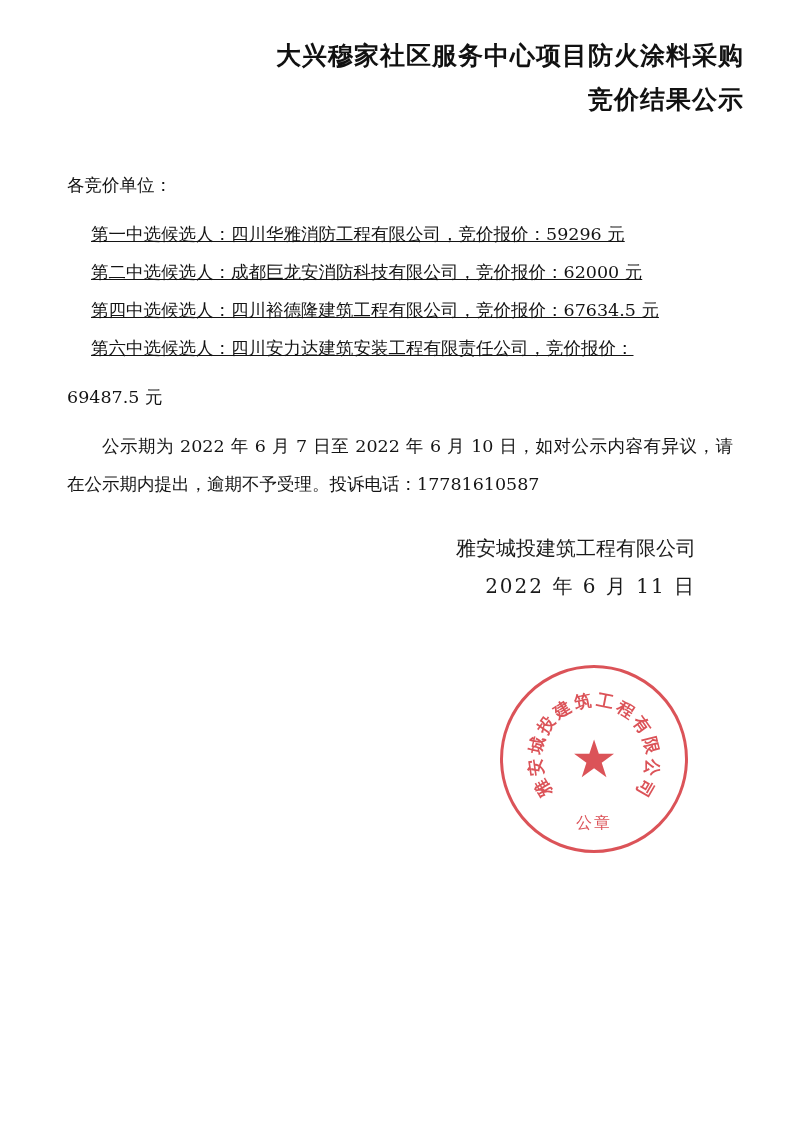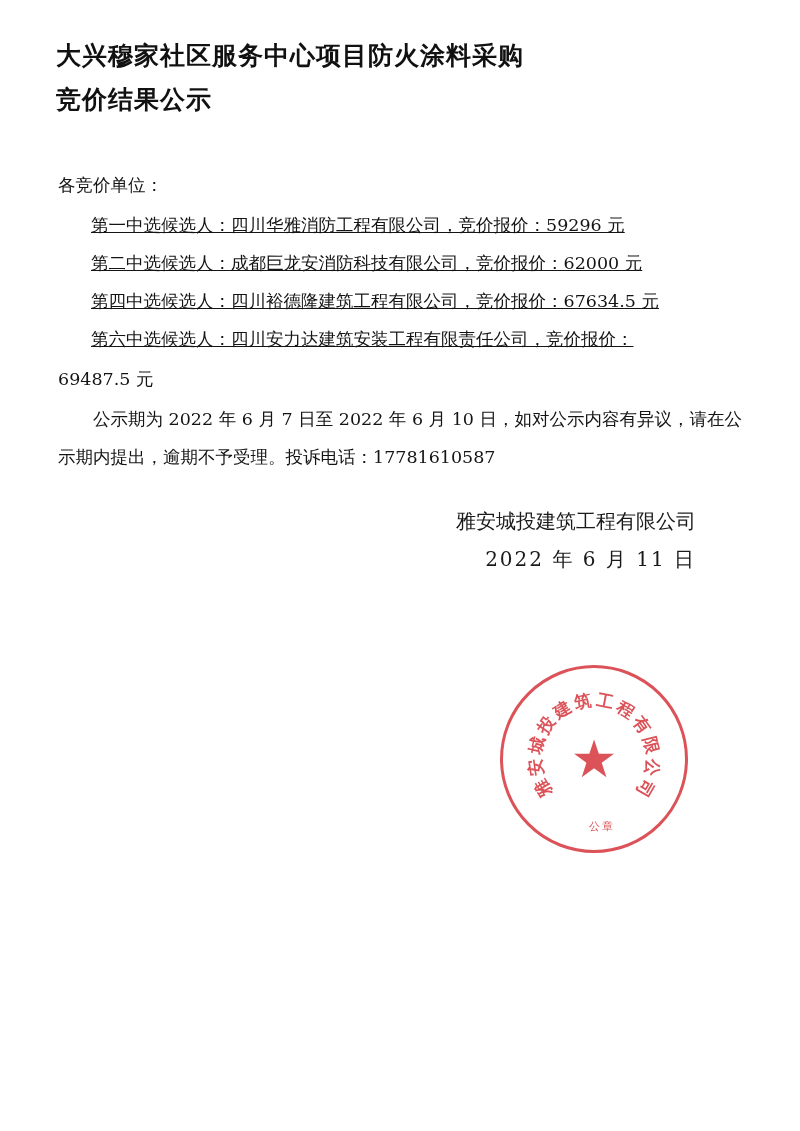--- a/index.html
+++ b/index.html
@@ -16,40 +16,40 @@
     overflow: hidden;
   }
   .page {
     position: relative;
     width: 800px;
     height: 1131px;
     box-sizing: border-box;
     padding: 34px 56px 0 56px;
   }
   .doc-title {
-    text-align: left;
+    text-align: right;
     font-weight: bold;
     font-size: 25px;
     line-height: 44px;
     letter-spacing: 1px;
     color: #111;
     margin: 0;
     padding: 0;
   }
   .doc-title .line2 {
     display: block;
   }
   .body-block {
     margin-top: 44px;
     font-size: 17.5px;
     line-height: 38px;
     color: #141414;
   }
   .para {
-    margin: 2px;
+    margin: 11px;
     text-align: justify;
     text-justify: inter-ideograph;
   }
   .indent {
     text-indent: 2em;
   }
   .list-line {
     margin: 0;
     text-indent: 2em;
     white-space: nowrap;
@@ -113,22 +113,22 @@
     color: #d2232a;
     font-family: "DejaVu Serif", "Liberation Serif", serif;
     transform-origin: 0 0;
     white-space: nowrap;
   }
   .seal-bottom {
     position: absolute;
     width: 182px;
     text-align: center;
     bottom: 16px;
-    left: 8px;
-    font-size: 11px;
+    left: 0;
+    font-size: 16px;
     color: #d2232a;
     letter-spacing: 2px;
     font-family: Liberation Serif, serif;
   }
 </style>
 </head>
 <body>
 
 <div class="page">
 

